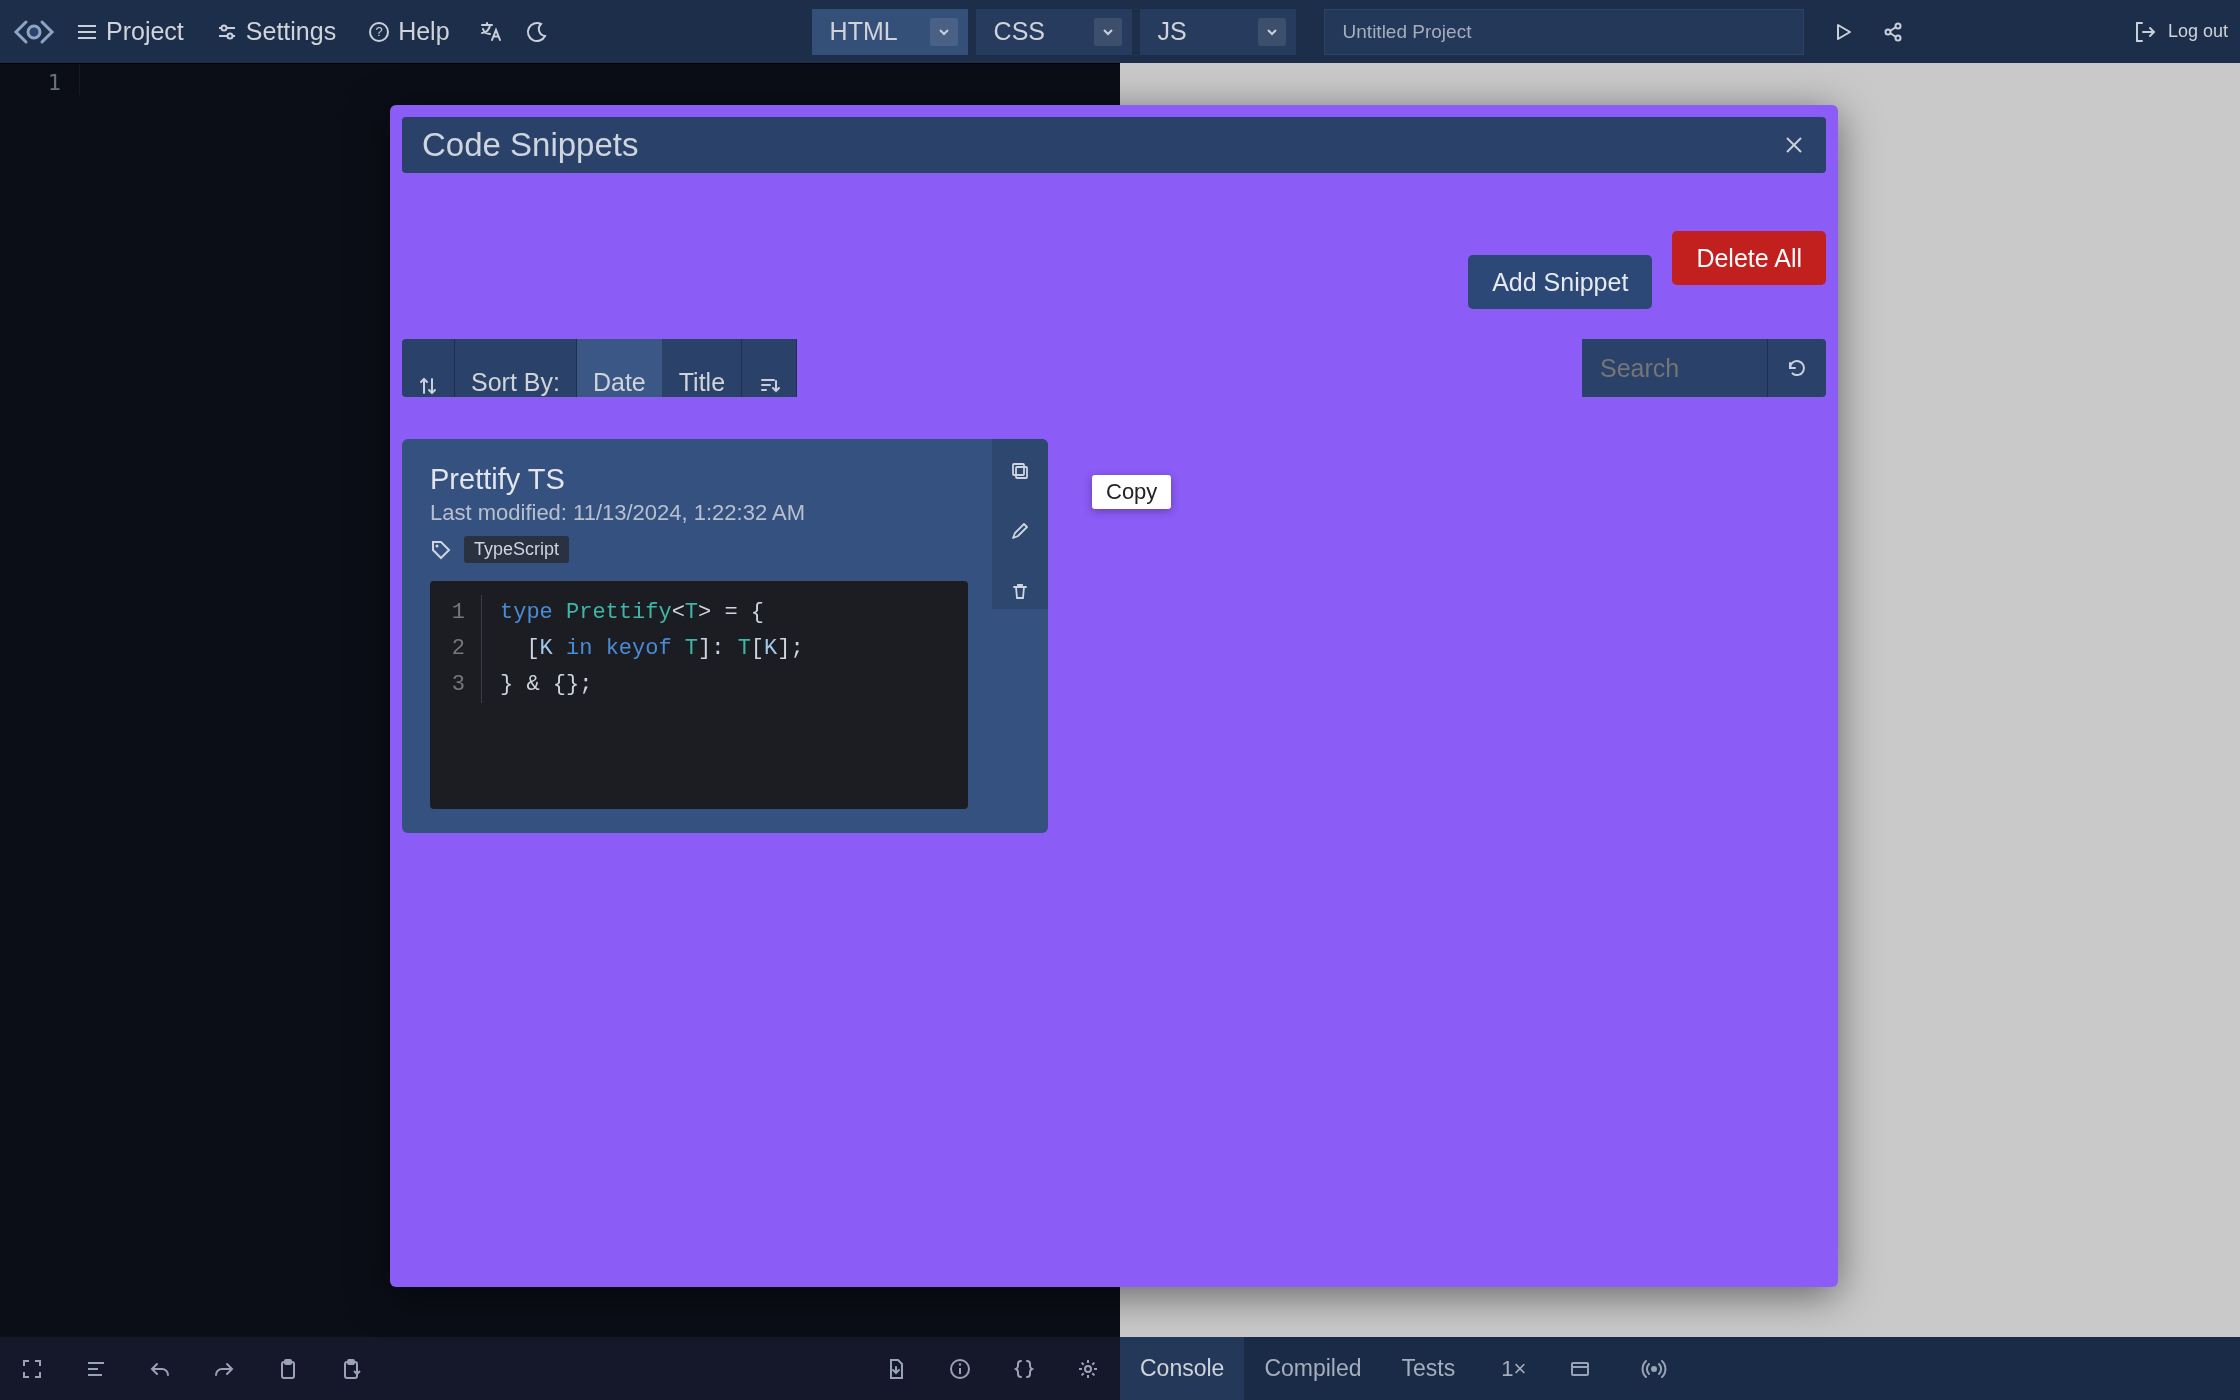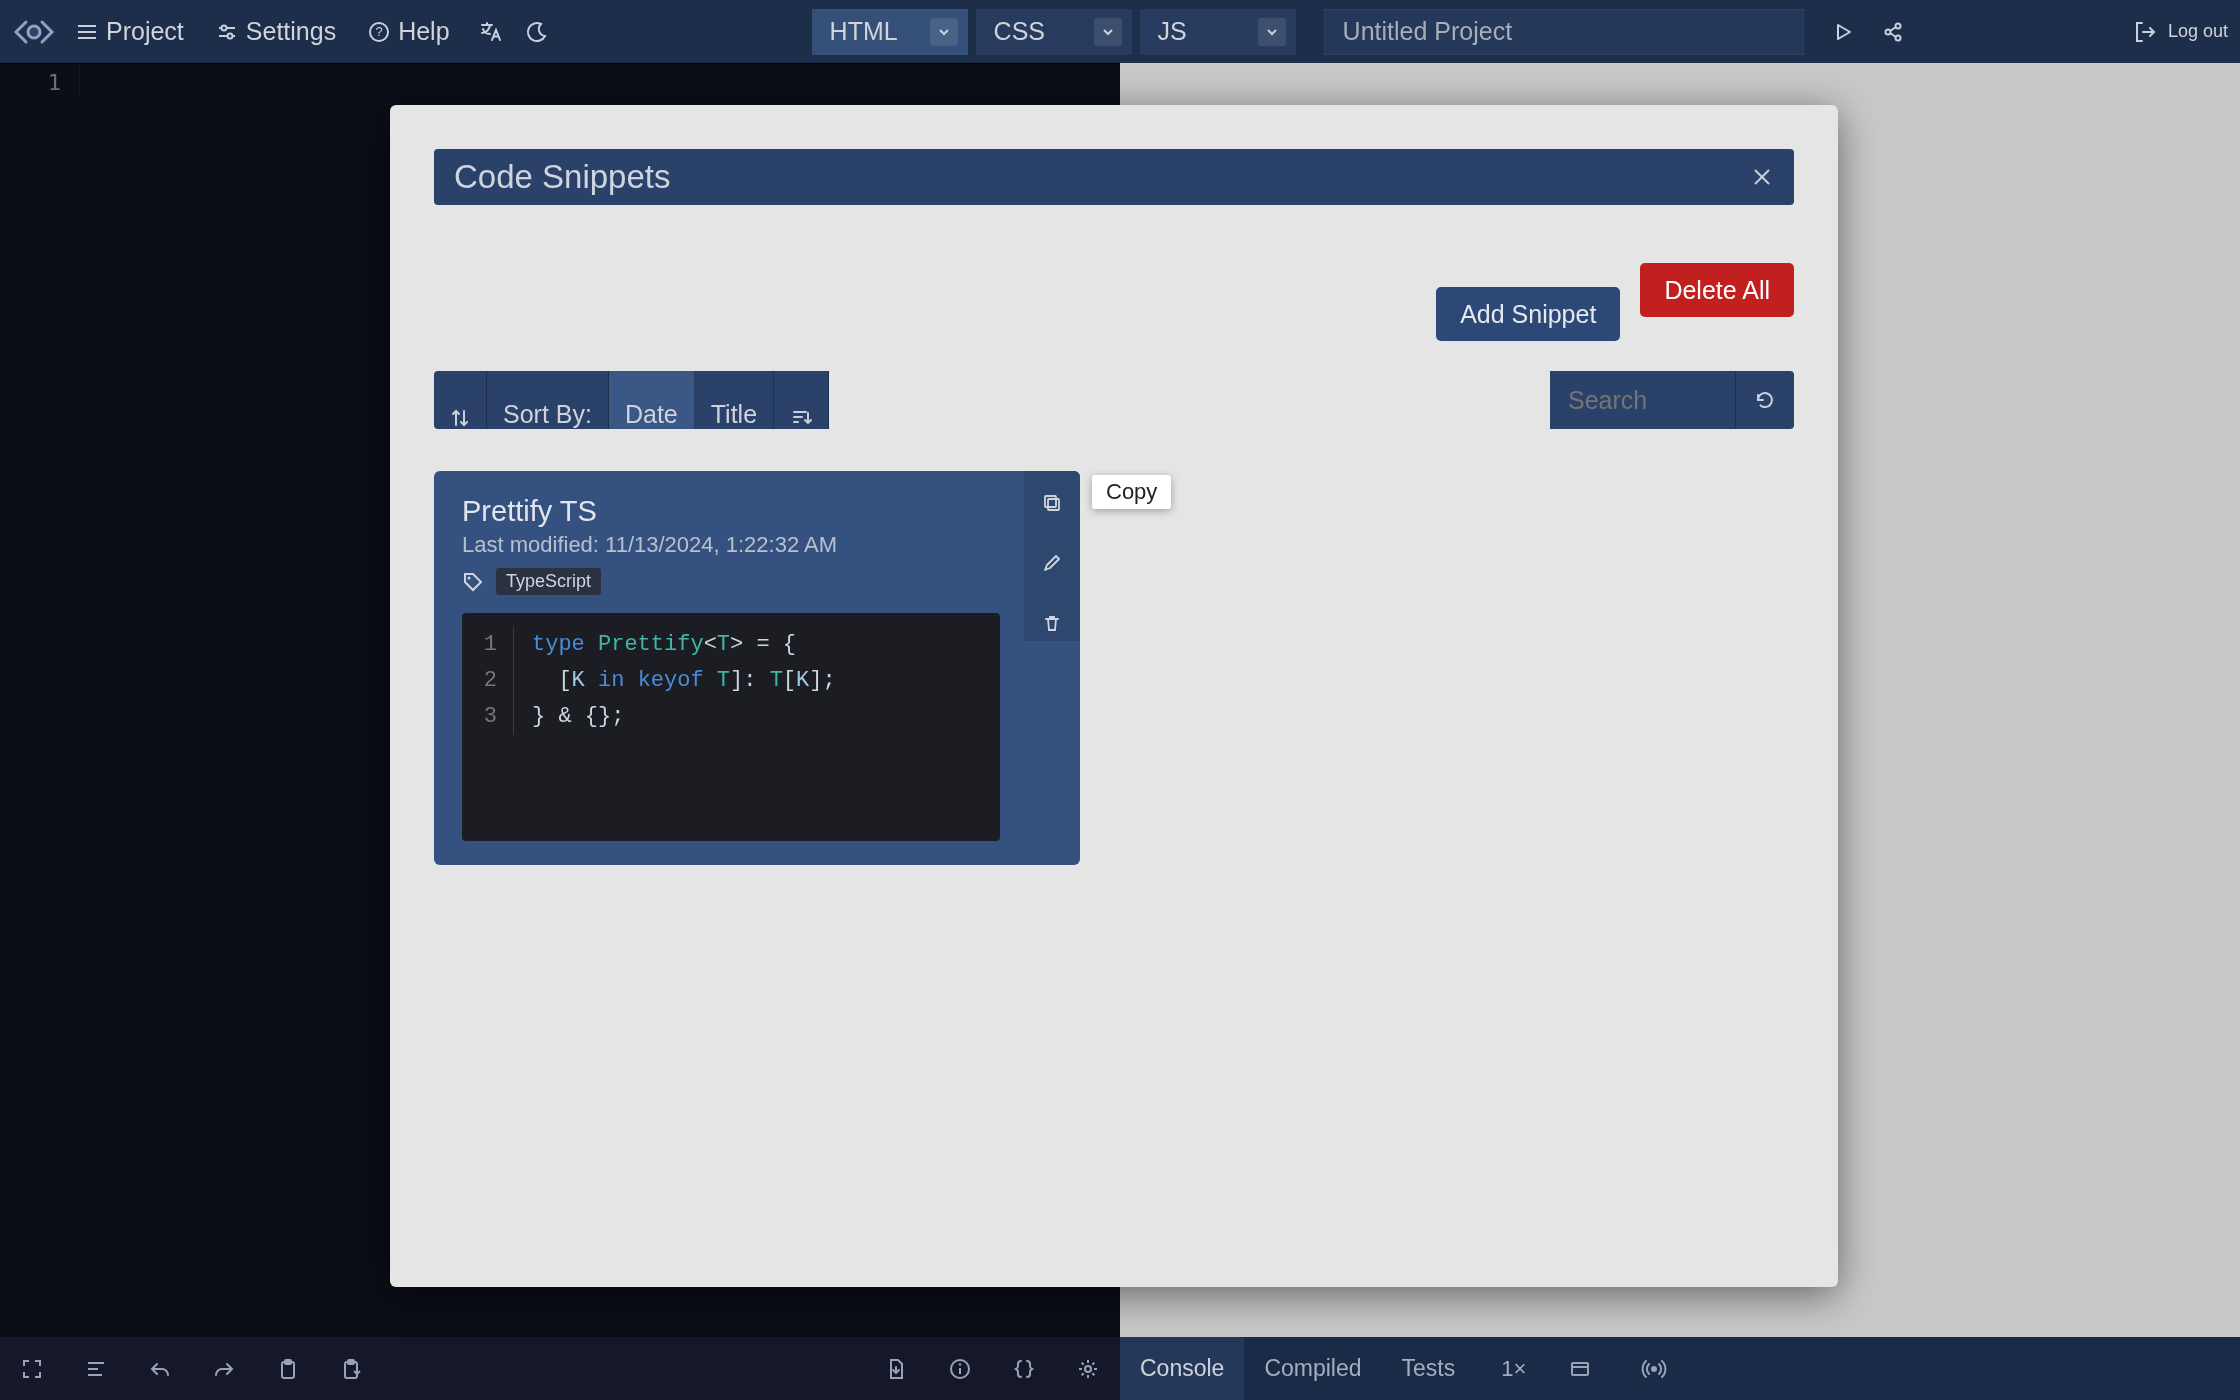--- a/index.html
+++ b/index.html
@@ -62,21 +62,21 @@
     display:flex; align-items:center; justify-content:center;
     border-radius:3px;
   }
 
   .project-title-box {
     margin-left: 24px;
     width: 480px; height: 46px;
     background: #24385a;
     display:flex; align-items:center;
     padding: 0 18px; color: var(--text-dim);
-    font-size: 25px;
+    font-size: 19px;
     border: 1px solid rgba(255,255,255,0.05);
   }
   .top-right-icons { display:flex; align-items:center; gap:28px; margin-left:24px;}
 
   .logout {
     margin-left:auto; display:flex; align-items:center; gap:10px;
     font-size: 18px; cursor:pointer;
   }
 
   
@@ -114,24 +114,24 @@
   .console-tab.active { background:#24385a; color:var(--text); }
   .br-spacer { flex:1; }
   .br-icon { width:40px; display:flex; justify-content:center; color:var(--text-dim);}
   .br-group { display: flex; align-items:center; gap: 34px; margin-left: 26px;}
 
   
   .modal {
     position:absolute;
     left: 390px; top: 105px;
     width: 1448px; height: 1182px;
-    background: #e5e5e5;
+    background: #8b5cf6;
     border-radius: 6px;
     box-shadow: 0 8px 40px rgba(0,0,0,0.5);
-    padding: 44px;
+    padding: 12px;
   }
   .modal-header {
     background: #2a4169;
     height: 56px; border-radius:4px;
     display:flex; align-items:center; justify-content:space-between;
     padding: 0 20px;
     font-size: 33px; color: #cfd5de;
   }
   .modal-close { cursor:pointer; }
 

